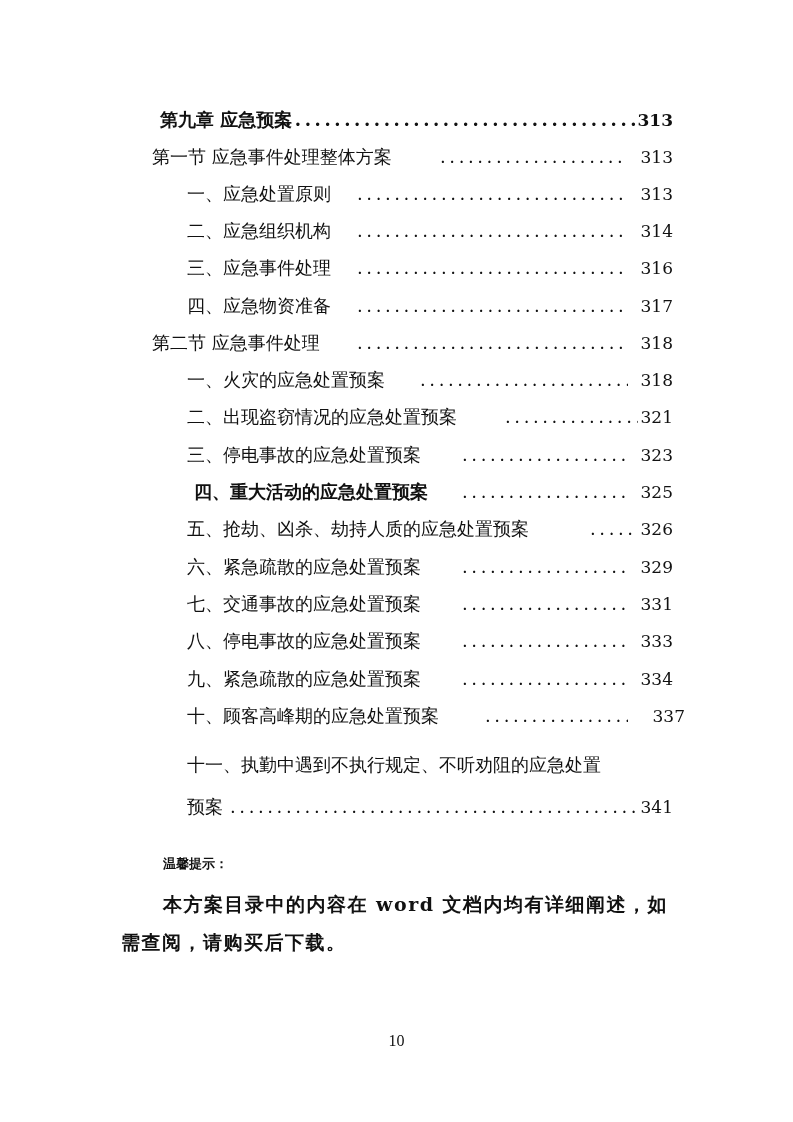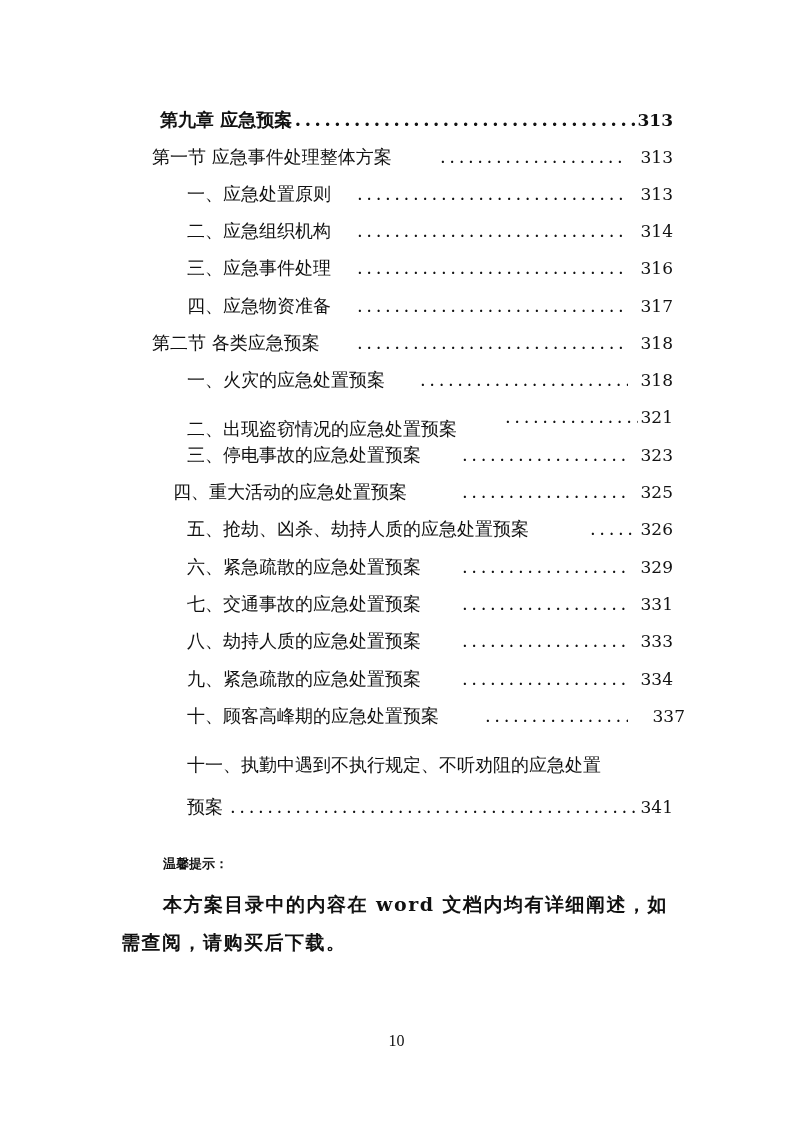--- a/index.html
+++ b/index.html
@@ -46,61 +46,61 @@
       <span class="toc-text" style="left: 187px;">三、应急事件处理</span>
       <span class="toc-dots" style="left: 357px; width: 271px;">........................................................................................................................</span>
       <span class="toc-page">316</span>
     </div>
     <div class="toc-line" style="top: 291px;">
       <span class="toc-text" style="left: 187px;">四、应急物资准备</span>
       <span class="toc-dots" style="left: 357px; width: 271px;">........................................................................................................................</span>
       <span class="toc-page">317</span>
     </div>
     <div class="toc-line" style="top: 328px;">
-      <span class="toc-text" style="left: 152px;">第二节 各类应急预案</span>
+      <span class="toc-text" style="left: 152px;">第二节 应急事件处理</span>
       <span class="toc-dots" style="left: 357px; width: 271px;">........................................................................................................................</span>
       <span class="toc-page">318</span>
     </div>
     <div class="toc-line" style="top: 365px;">
       <span class="toc-text" style="left: 187px;">一、火灾的应急处置预案</span>
       <span class="toc-dots" style="left: 420px; width: 208px;">........................................................................................................................</span>
       <span class="toc-page">318</span>
     </div>
     <div class="toc-line" style="top: 402px;">
-      <span class="toc-text" style="left: 187px; margin-top: 12px;">二、出现盗窃情况的应急处置预案</span>
+      <span class="toc-text" style="left: 187px;">二、出现盗窃情况的应急处置预案</span>
       <span class="toc-dots" style="left: 505px; width: 133px;">........................................................................................................................</span>
       <span class="toc-page">321</span>
     </div>
     <div class="toc-line" style="top: 440px;">
       <span class="toc-text" style="left: 187px;">三、停电事故的应急处置预案</span>
       <span class="toc-dots" style="left: 462px; width: 166px;">........................................................................................................................</span>
       <span class="toc-page">323</span>
     </div>
     <div class="toc-line" style="top: 477px;">
-      <span class="toc-text" style="left: 173px;">四、重大活动的应急处置预案</span>
+      <span class="toc-text" style="left: 194px; font-weight: bold;">四、重大活动的应急处置预案</span>
       <span class="toc-dots" style="left: 462px; width: 166px;">........................................................................................................................</span>
       <span class="toc-page">325</span>
     </div>
     <div class="toc-line" style="top: 514px;">
       <span class="toc-text" style="left: 187px;">五、抢劫、凶杀、劫持人质的应急处置预案</span>
       <span class="toc-dots" style="left: 590px; width: 48px;">........................................................................................................................</span>
       <span class="toc-page">326</span>
     </div>
     <div class="toc-line" style="top: 552px;">
       <span class="toc-text" style="left: 187px;">六、紧急疏散的应急处置预案</span>
       <span class="toc-dots" style="left: 462px; width: 166px;">........................................................................................................................</span>
       <span class="toc-page">329</span>
     </div>
     <div class="toc-line" style="top: 589px;">
       <span class="toc-text" style="left: 187px;">七、交通事故的应急处置预案</span>
       <span class="toc-dots" style="left: 462px; width: 166px;">........................................................................................................................</span>
       <span class="toc-page">331</span>
     </div>
     <div class="toc-line" style="top: 626px;">
-      <span class="toc-text" style="left: 187px;">八、劫持人质的应急处置预案</span>
+      <span class="toc-text" style="left: 187px;">八、停电事故的应急处置预案</span>
       <span class="toc-dots" style="left: 462px; width: 166px;">........................................................................................................................</span>
       <span class="toc-page">333</span>
     </div>
     <div class="toc-line" style="top: 664px;">
       <span class="toc-text" style="left: 187px; text-align: right;">九、紧急疏散的应急处置预案</span>
       <span class="toc-dots" style="left: 462px; width: 166px;">........................................................................................................................</span>
       <span class="toc-page">334</span>
     </div>
     <div class="toc-line" style="top: 701px; padding-left: 12px;">
       <span class="toc-text" style="left: 187px;">十、顾客高峰期的应急处置预案</span>

